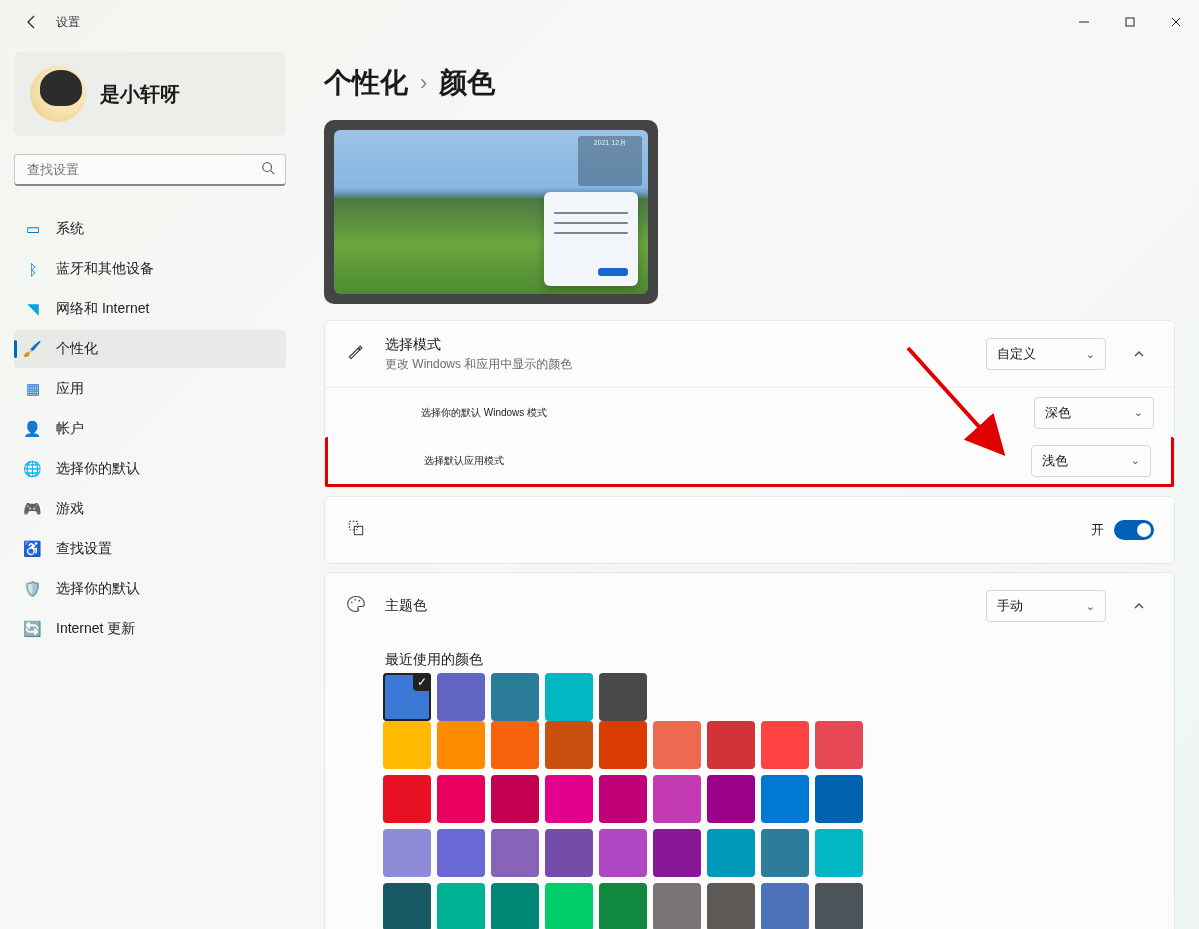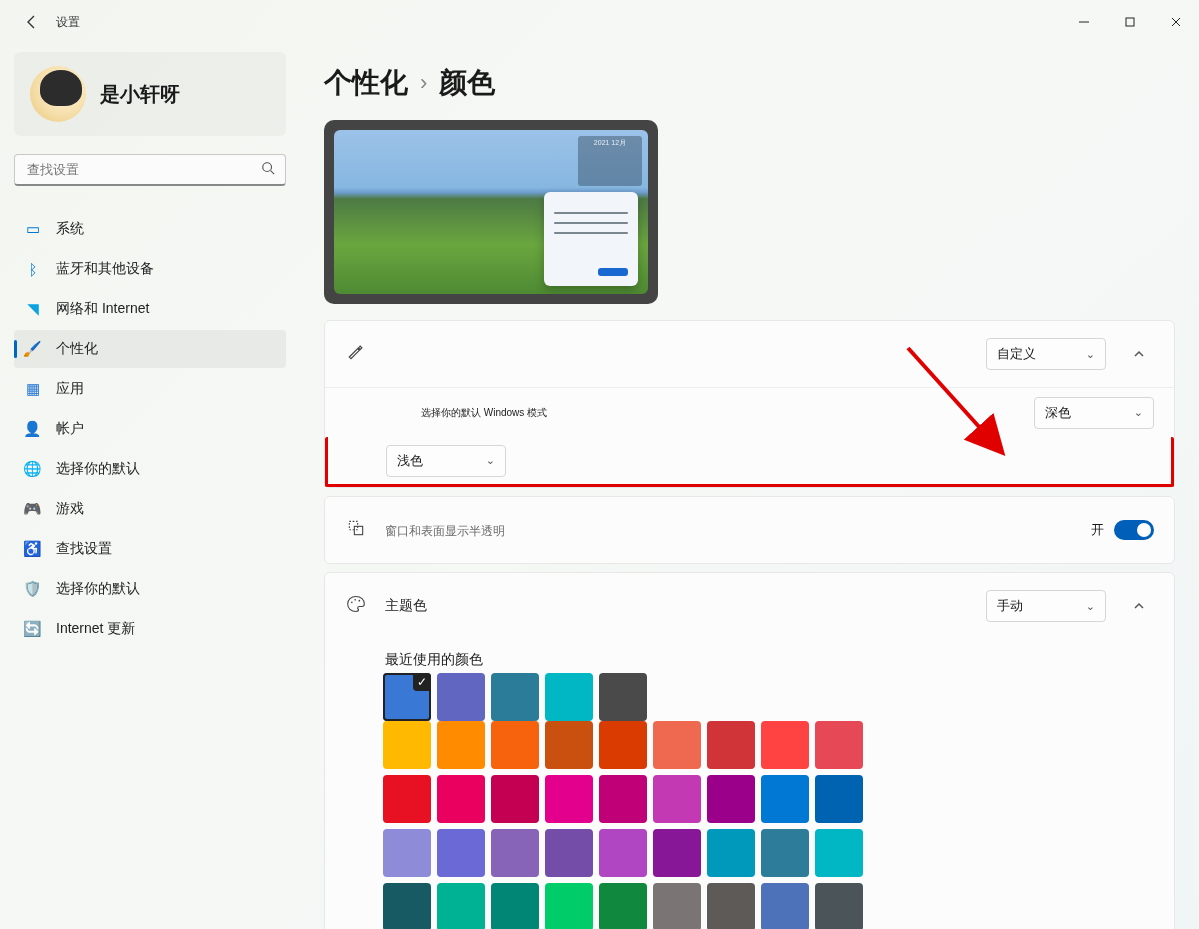--- a/index.html
+++ b/index.html
@@ -313,56 +313,58 @@
     </div>
 
     <div class="card">
       <div class="row">
         <div class="ic">
           <svg width="20" height="20" viewBox="0 0 24 24">
               <path d="M4 18 L14 8 L16 10 L6 20 Z M15 7 L17 5 L19 7 L17 9 Z" stroke="#444" fill="none" stroke-width="1.5"></path>
             </svg>
         </div>
         <div class="txt">
+          <div class="t">选择模式</div>
+          <div class="d">更改 Windows 和应用中显示的颜色</div>
         </div>
         <div class="sel">
           <span>自定义</span>
           <span class="chev">⌄</span>
         </div>
         <div class="caret">
           <svg width="14" height="14" viewBox="0 0 14 14">
               <path d="M3 9 L7 5 L11 9" stroke="#555" fill="none" stroke-width="1.5"></path>
             </svg>
         </div>
       </div>
       <div class="subrow">
         <div class="txt">选择你的默认 Windows 模式</div>
         <div class="sel">
           <span>深色</span>
           <span class="chev">⌄</span>
         </div>
       </div>
       <div class="subrow annot" style="border-top:none;">
+        <div class="txt">选择默认应用模式</div>
         <div class="sel">
           <span>浅色</span>
           <span class="chev">⌄</span>
         </div>
       </div>
     </div>
 
     <div class="card">
       <div class="row">
         <div class="ic">
           <svg width="20" height="20" viewBox="0 0 24 24">
               <rect x="4" y="4" width="10" height="10" stroke="#444" fill="none" stroke-dasharray="2 2" stroke-width="1.3"></rect>
               <rect x="10" y="10" width="10" height="10" stroke="#444" fill="none" stroke-width="1.3"></rect>
             </svg>
         </div>
         <div class="txt">
-          <div class="d">窗口和表面显示半透明</div>
         </div>
         <div class="toggle">
           <span>开</span>
           <div class="track">
               <div class="thumb"></div>
             </div>
         </div>
       </div>
     </div>
 

